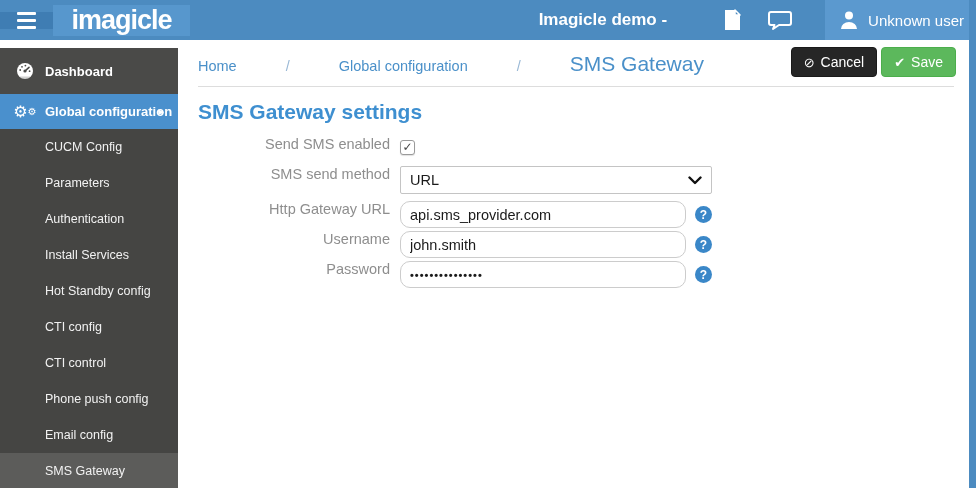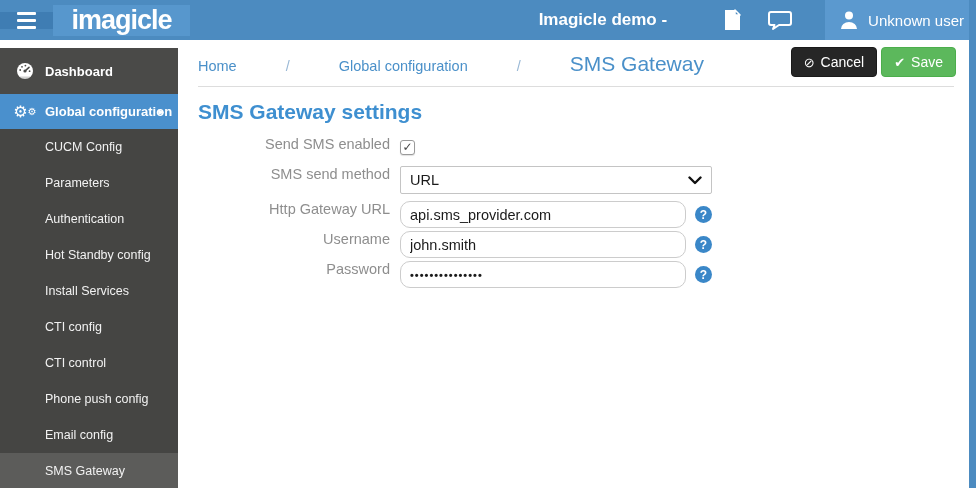--- a/index.html
+++ b/index.html
@@ -116,22 +116,22 @@
   </div>
   <div class="nav-item active">
     <span class="nav-icon gear-glyph">⚙<span style="font-size:10px; vertical-align:super;">⚙</span></span>
     <span class="nav-label">Global configuration</span>
     <span class="caret">▸</span>
   </div>
   <div class="subnav">
     <div class="sub-item">CUCM Config</div>
     <div class="sub-item">Parameters</div>
     <div class="sub-item">Authentication</div>
+    <div class="sub-item">Install Services</div>
     <div class="sub-item">Hot Standby config</div>
-    <div class="sub-item">Install Services</div>
     <div class="sub-item">CTI config</div>
     <div class="sub-item">CTI control</div>
     <div class="sub-item">Phone push config</div>
     <div class="sub-item">Email config</div>
     <div class="sub-item selected">SMS Gateway</div>
   </div>
   <div class="sidebar-bottom-strip"></div>
 </aside>
 
 <main class="main">

